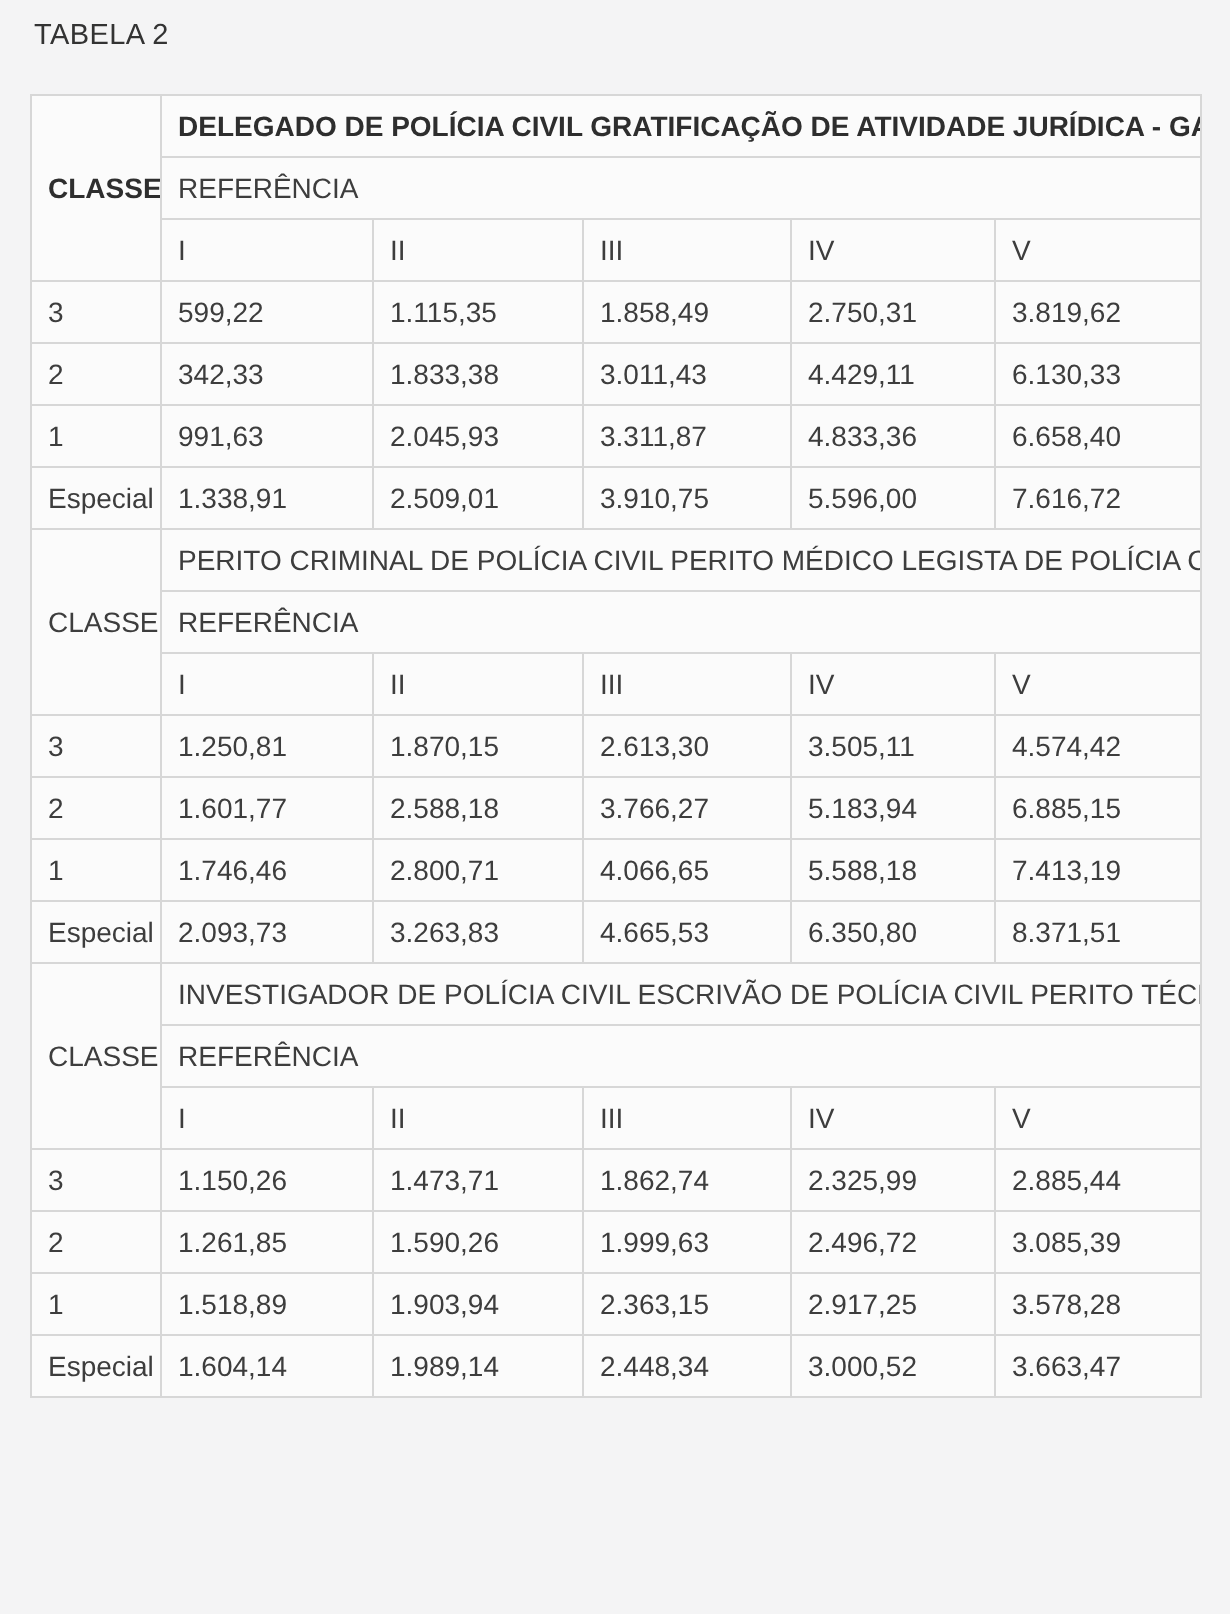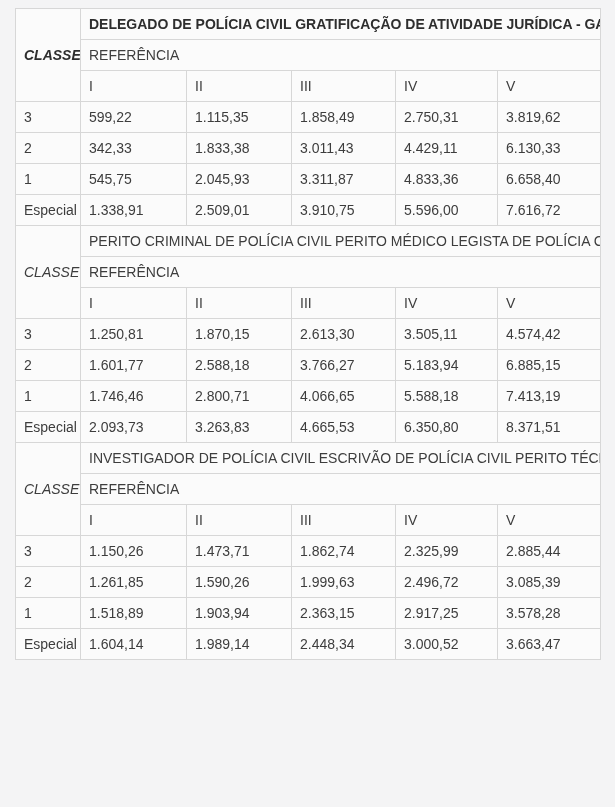--- a/index.html
+++ b/index.html
@@ -48,27 +48,28 @@
     padding:3px 9px;
   }
   td.sec-title.bold-center{
     font-weight:bold;
     text-align:center;
     color:var(--text_strong);
   }
   td.sec-title.reg-justify{
     text-align:justify;
   }
-  td.classe-cell{vertical-align:middle;font-style:italic;}
+  td.classe-cell{vertical-align:middle;}
   td.classe-cell.bold{font-weight:bold;color:var(--text_strong);}
 </style>
 </head>
 <body>
 
 <div class="page">
+  <div class="page-title">TABELA 2</div>
 
   <table class="gaj">
     <colgroup>
       <col style="width:65px">
         <col style="width:106px">
         <col style="width:105px">
       <col style="width:104px">
         <col style="width:102px">
         <col style="width:103px">
     </colgroup>
@@ -99,21 +100,21 @@
       <tr>
         <td>2</td>
         <td>342,33</td>
         <td>1.833,38</td>
         <td>3.011,43</td>
         <td>4.429,11</td>
         <td>6.130,33</td>
       </tr>
       <tr>
         <td>1</td>
-        <td>545,75</td>
+        <td>991,63</td>
         <td>2.045,93</td>
         <td>3.311,87</td>
         <td>4.833,36</td>
         <td>6.658,40</td>
       </tr>
       <tr>
         <td>Especial</td>
         <td>1.338,91</td>
         <td>2.509,01</td>
         <td>3.910,75</td>

